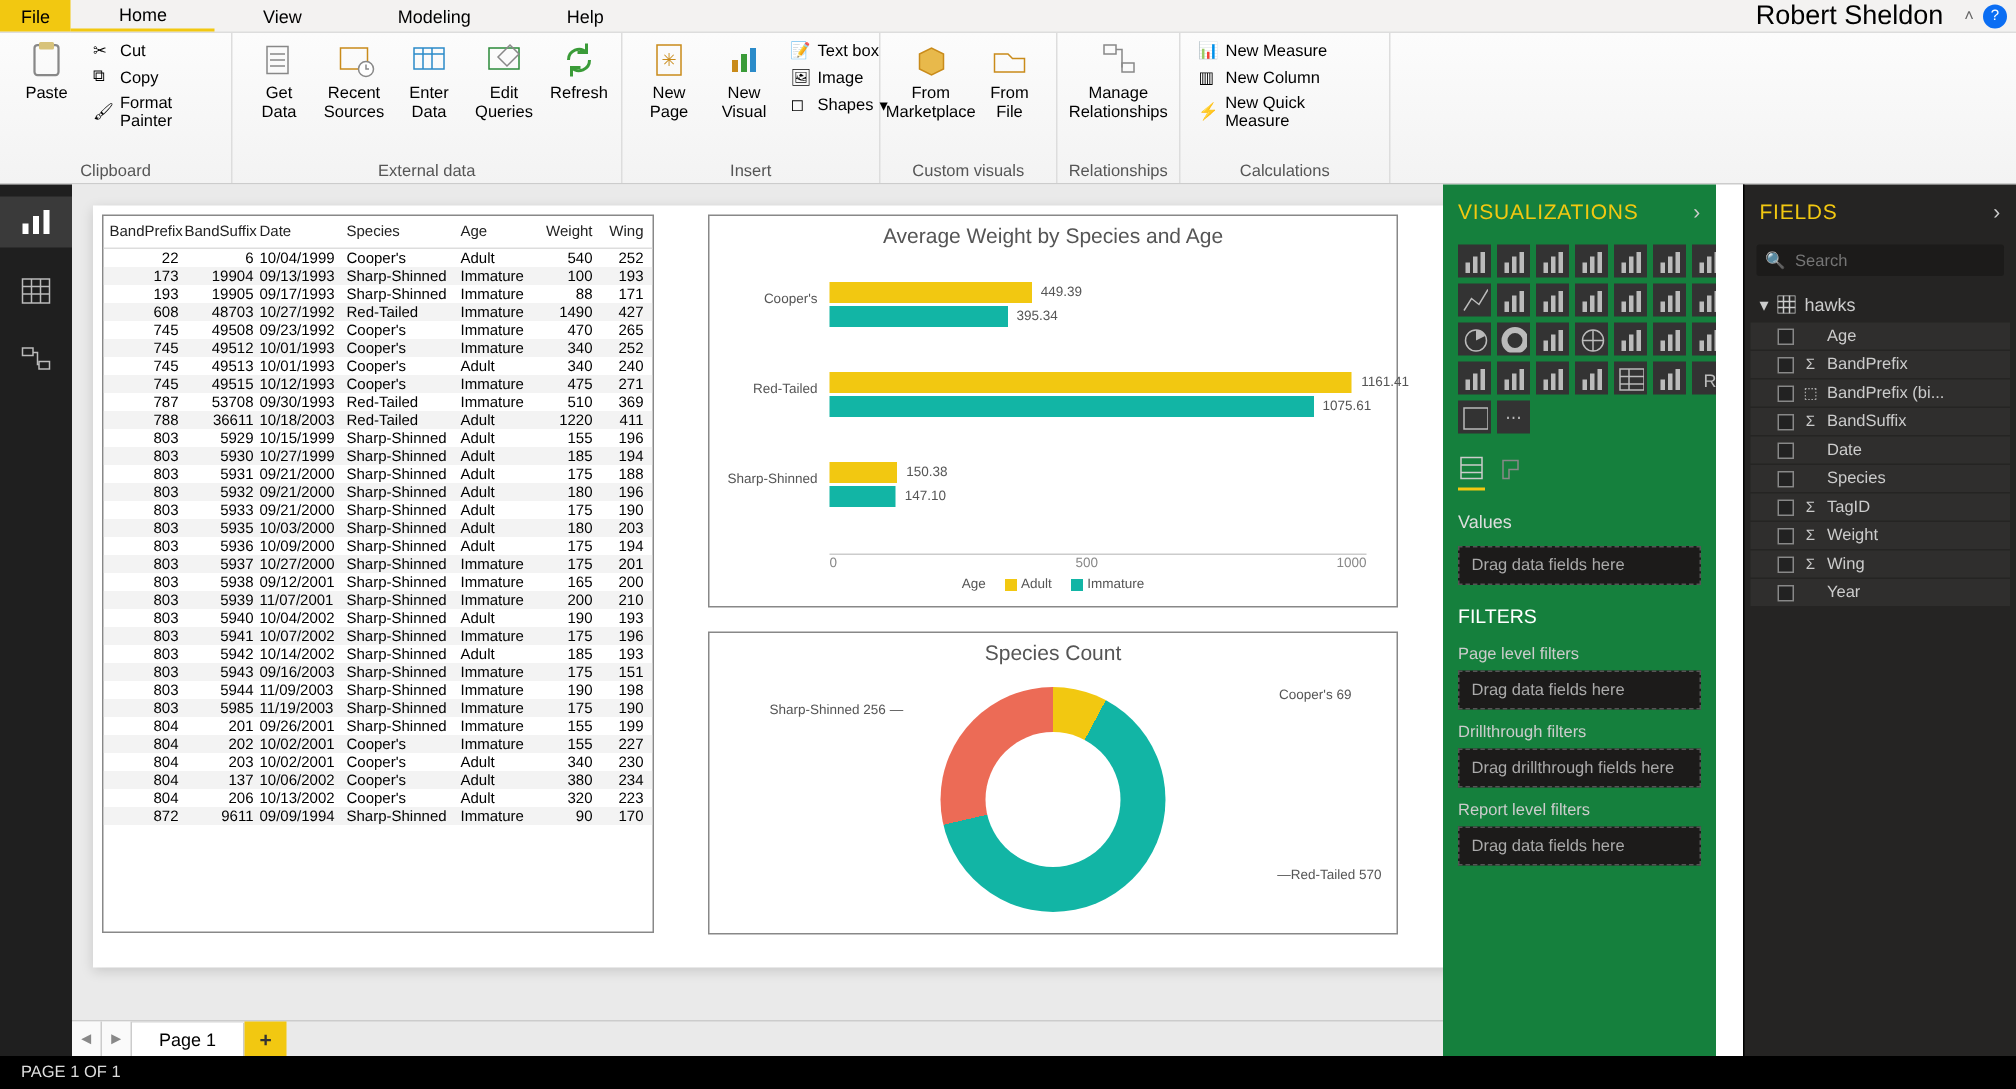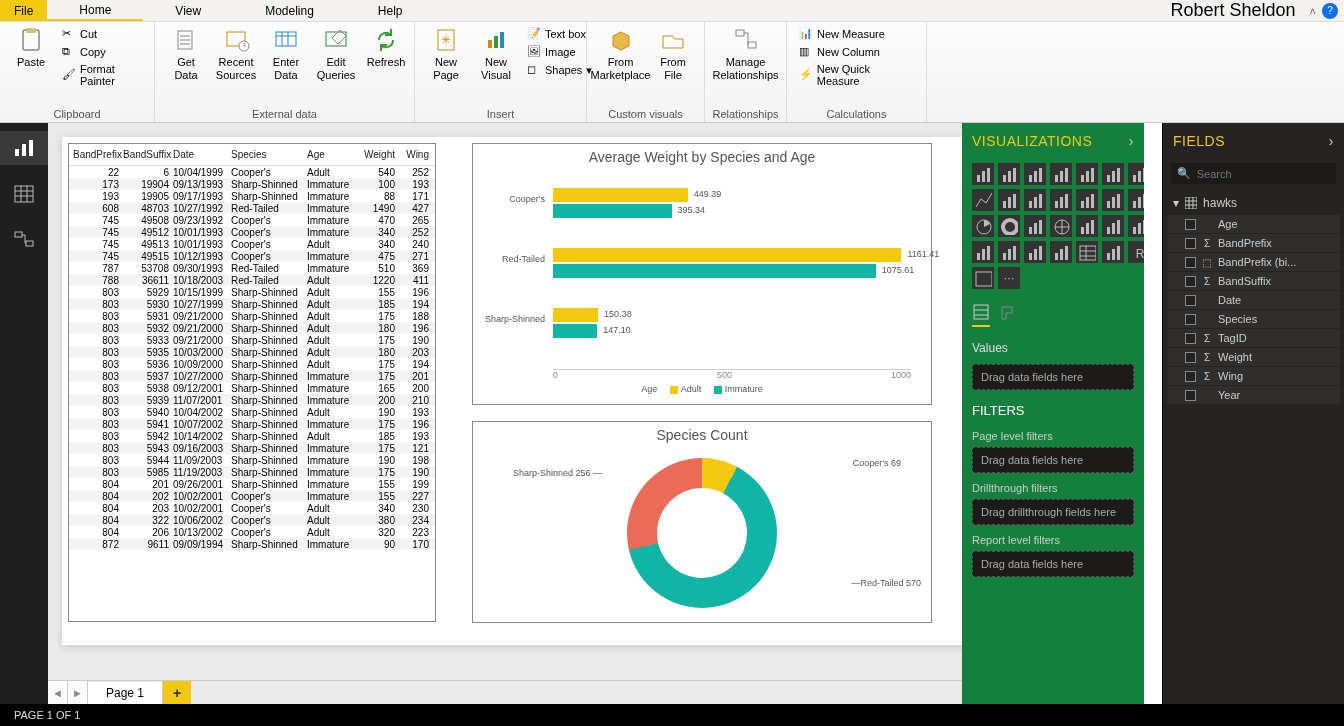--- a/index.html
+++ b/index.html
@@ -545,21 +545,21 @@
             <div class="tright">185</div>
             <div class="tright">193</div>
           </div>
           <div class="tv-row">
             <div class="tright">803</div>
             <div class="tright">5943</div>
             <div>09/16/2003</div>
             <div>Sharp-Shinned</div>
             <div>Immature</div>
             <div class="tright">175</div>
-            <div class="tright">121</div>
+            <div class="tright">151</div>
           </div>
           <div class="tv-row">
             <div class="tright">803</div>
             <div class="tright">5944</div>
             <div>11/09/2003</div>
             <div>Sharp-Shinned</div>
             <div>Immature</div>
             <div class="tright">190</div>
             <div class="tright">198</div>
           </div>
@@ -594,21 +594,21 @@
             <div class="tright">804</div>
             <div class="tright">203</div>
             <div>10/02/2001</div>
             <div>Cooper's</div>
             <div>Adult</div>
             <div class="tright">340</div>
             <div class="tright">230</div>
           </div>
           <div class="tv-row">
             <div class="tright">804</div>
-            <div class="tright">322</div>
+            <div class="tright">137</div>
             <div>10/06/2002</div>
             <div>Cooper's</div>
             <div>Adult</div>
             <div class="tright">380</div>
             <div class="tright">234</div>
           </div>
           <div class="tv-row">
             <div class="tright">804</div>
             <div class="tright">206</div>
             <div>10/13/2002</div>

